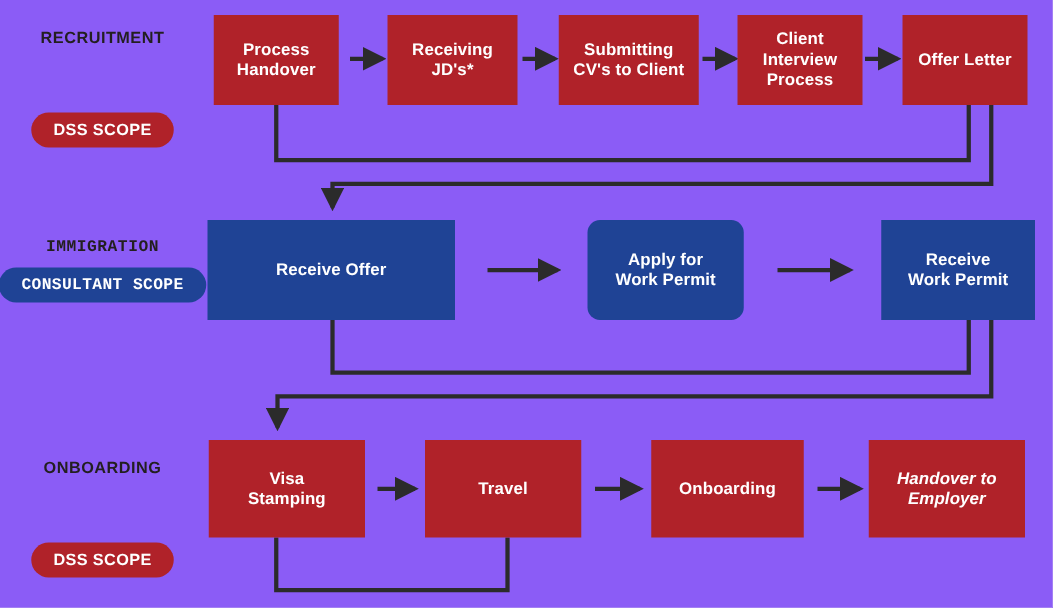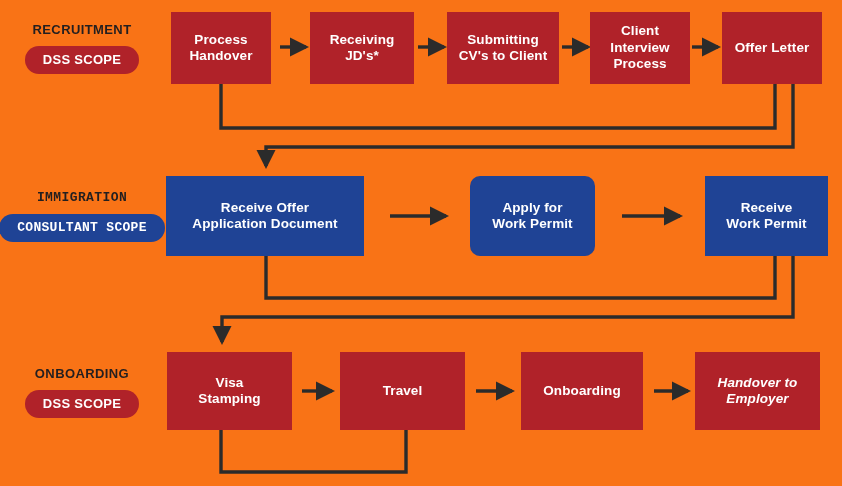--- a/index.html
+++ b/index.html
@@ -11,21 +11,21 @@
     width: 842px;
     height: 486px;
     background: #ececec;
     font-family: "Liberation Sans", sans-serif;
     overflow: hidden;
   }
   #diagram {
     position: relative;
     width: 842px;
     height: 486px;
-    background: #f97316;
+    background: #8b5cf6;
   }
   
   #connectors {
     position: absolute;
     left: 0;
     top: 0;
     width: 842px;
     height: 486px;
     z-index: 1;
   }
@@ -50,21 +50,21 @@
   .stage-pill {
     border-radius: 999px;
     color: #ffffff;
     font-size: 13px;
     font-weight: bold;
     letter-spacing: 0.3px;
     padding: 7px 18px 8px 18px;
     white-space: nowrap;
     line-height: 1;
   }
-  .pill-red  { background: #b02229; }
+  .pill-red  { background: #b02229; margin-top: 44px; }
   .pill-blue { background: #1f4395; }
 
   
   .node {
     position: absolute;
     z-index: 2;
     display: flex;
     align-items: center;
     justify-content: center;
     text-align: center;
@@ -164,21 +164,20 @@
 
   <div class="node node-red" style="left:722px; top:12px; width:100px; height:72px;">
     <div>
       <span>Offer Letter</span>
     </div>
   </div>
 
   <div class="node node-blue" style="left:166px; top:176px; width:198px; height:80px;">
     <div>
       <span>Receive Offer</span>
-      <span>Application Document</span>
     </div>
   </div>
 
   <div class="node node-blue" style="left:470px; top:176px; width:125px; height:80px;border-radius:10px;">
     <div>
       <span>Apply for</span>
       <span>Work Permit</span>
     </div>
   </div>
 

